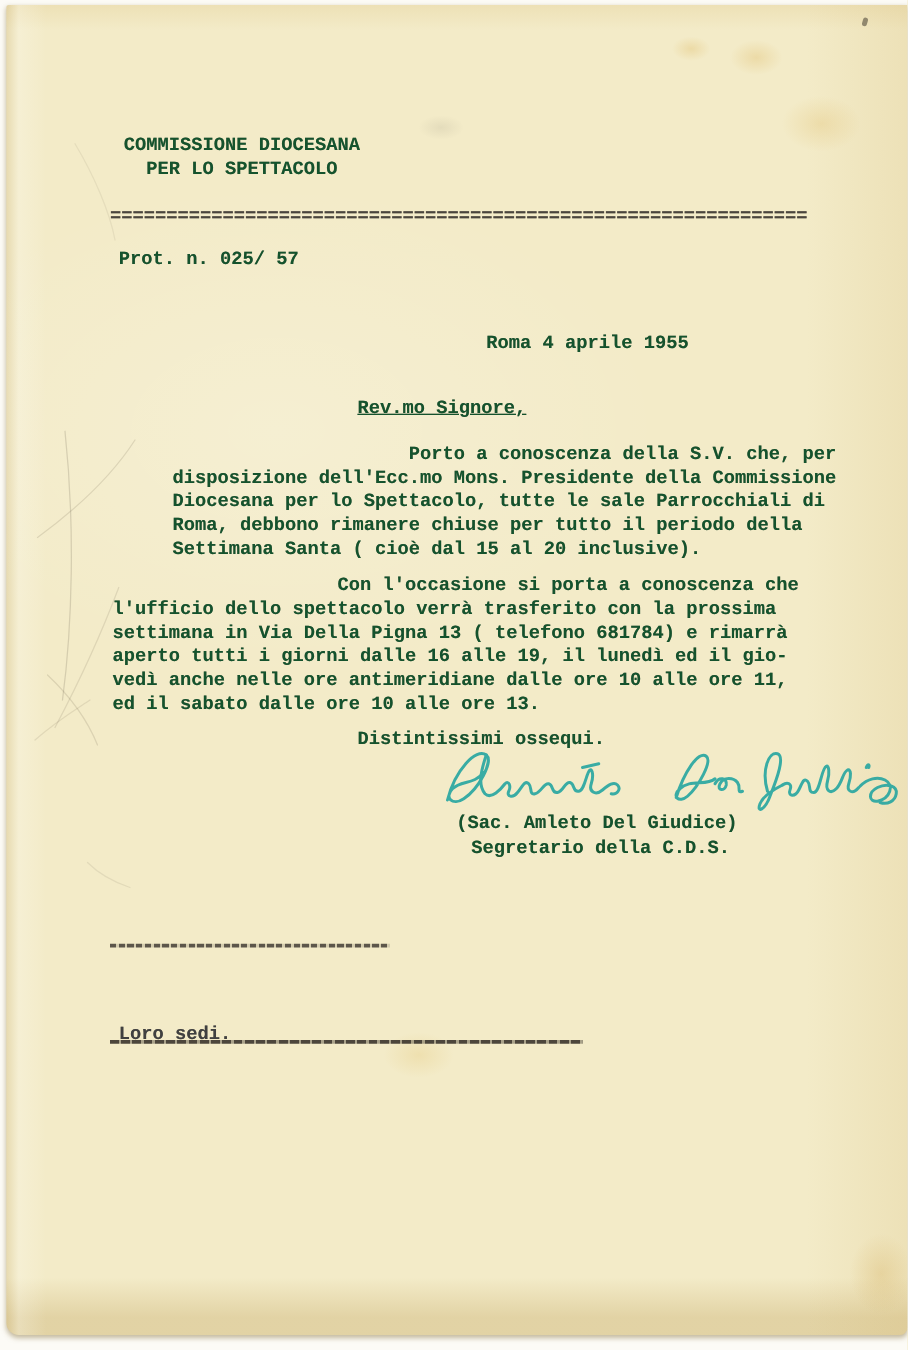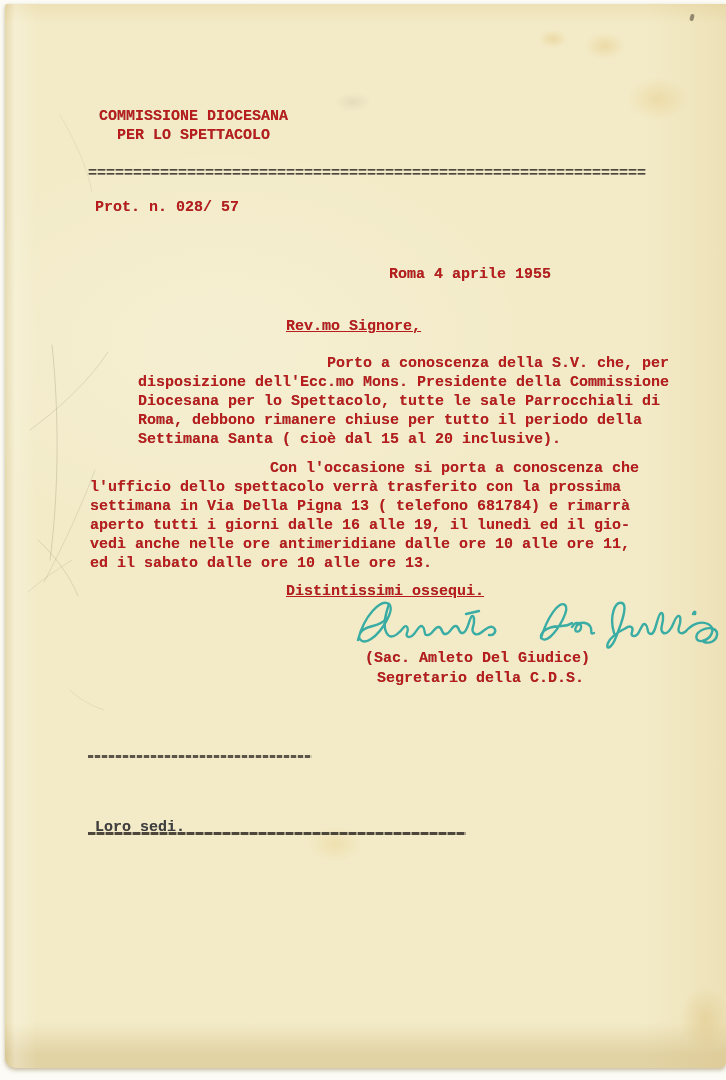--- a/index.html
+++ b/index.html
@@ -22,31 +22,31 @@
       radial-gradient(500px 320px at 30% 32%, rgba(255,255,250,.20), transparent 62%),
       linear-gradient(to right, rgba(188,158,88,.22), rgba(252,250,240,.28) 10px, transparent 32px, transparent 640px, rgba(205,172,95,.16)),
       linear-gradient(to bottom, rgba(230,212,160,.45) 0, transparent 20px, transparent 1018px, rgba(190,160,90,.32) 1050px),
       #f3ebc8;
     box-shadow:0 2px 4px rgba(140,120,70,.5);
   }
   .creases{position:absolute;left:0;top:0;width:726px;height:1080px;pointer-events:none;}
   .t{
     position:absolute;
     font:700 15px/19px "Liberation Mono","DejaVu Sans Mono",monospace;
-    color:#b91c1c;white-space:pre;
+    color:#14532d;white-space:pre;
     text-shadow:0 0 .5px rgba(70,65,58,.55);
   }
   .letterhead{left:99px;top:107px;}
   .divider{left:88px;top:164px;letter-spacing:0;color:#4a453d;}
   .prot{left:95px;top:198px;}
   .date{left:389px;top:265px;}
   .salut{left:286px;top:317px;text-decoration:underline;}
   .p1{left:90px;top:354px;margin-left:48px;}
   .p2{left:90px;top:459px;}
-  .closing{left:286px;top:582px;text-decoration:underline;}
+  .closing{left:286px;top:582px;}
   .signature{position:absolute;left:345px;top:588px;width:376px;height:75px;}
   .signame{left:365px;top:649px;}
   .sigrole{left:377px;top:669px;}
   .rule{position:absolute;height:3px;}
   .rule-top{
     left:88px;top:755px;width:224px;
     background:repeating-linear-gradient(90deg, rgba(66,60,52,.85) 0 5px, rgba(66,60,52,.18) 5px 7px);
   }
   .addr{left:95px;top:762px;}
   .loro{left:95px;top:818px;color:#404040;}
@@ -73,21 +73,21 @@
       <path d="M38,540 C55,556 70,576 78,596" stroke="rgba(110,100,80,.18)" stroke-width="1"></path>
       <path d="M28,592 C45,577 60,568 72,560" stroke="rgba(110,100,80,.14)" stroke-width="1"></path>
       <path d="M60,115 C75,140 88,170 92,192" stroke="rgba(110,100,80,.10)" stroke-width="1"></path>
       <path d="M70,690 C80,700 92,706 104,710" stroke="rgba(110,100,80,.12)" stroke-width="1"></path>
     </g>
   </svg>
 
   <div class="t letterhead">COMMISSIONE DIOCESANA
   PER LO SPETTACOLO</div>
   <div class="t divider">==============================================================</div>
-  <div class="t prot">Prot. n. 028/ 57</div>
+  <div class="t prot">Prot. n. 025/ 57</div>
   <div class="t date">Roma 4 aprile 1955</div>
   <div class="t salut">Rev.mo Signore,</div>
   <div class="t p1">                     Porto a conoscenza della S.V. che, per
 disposizione dell'Ecc.mo Mons. Presidente della Commissione
 Diocesana per lo Spettacolo, tutte le sale Parrocchiali di
 Roma, debbono rimanere chiuse per tutto il periodo della
 Settimana Santa ( cioè dal 15 al 20 inclusive).</div>
   <div class="t p2">                    Con l'occasione si porta a conoscenza che
 l'ufficio dello spettacolo verrà trasferito con la prossima
 settimana in Via Della Pigna 13 ( telefono 681784) e rimarrà

